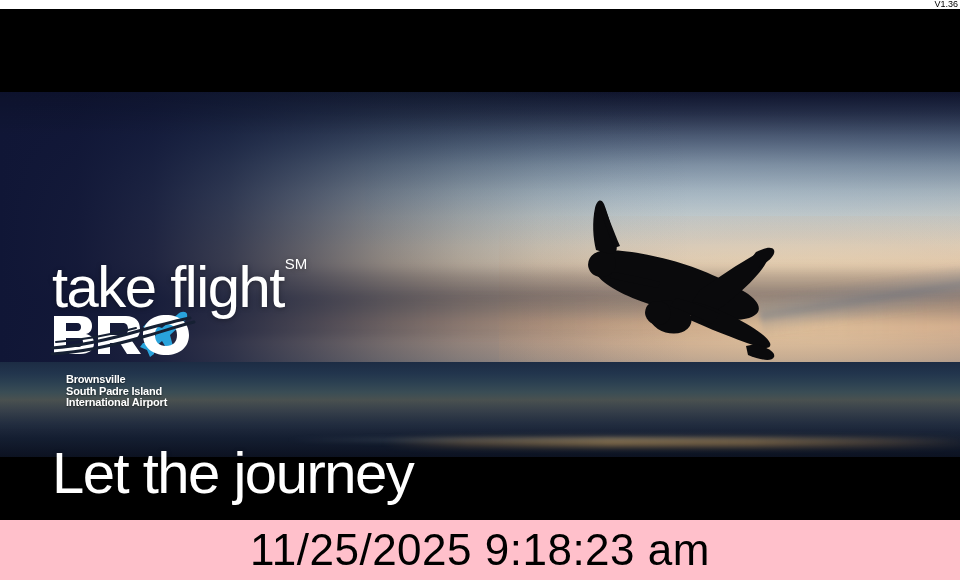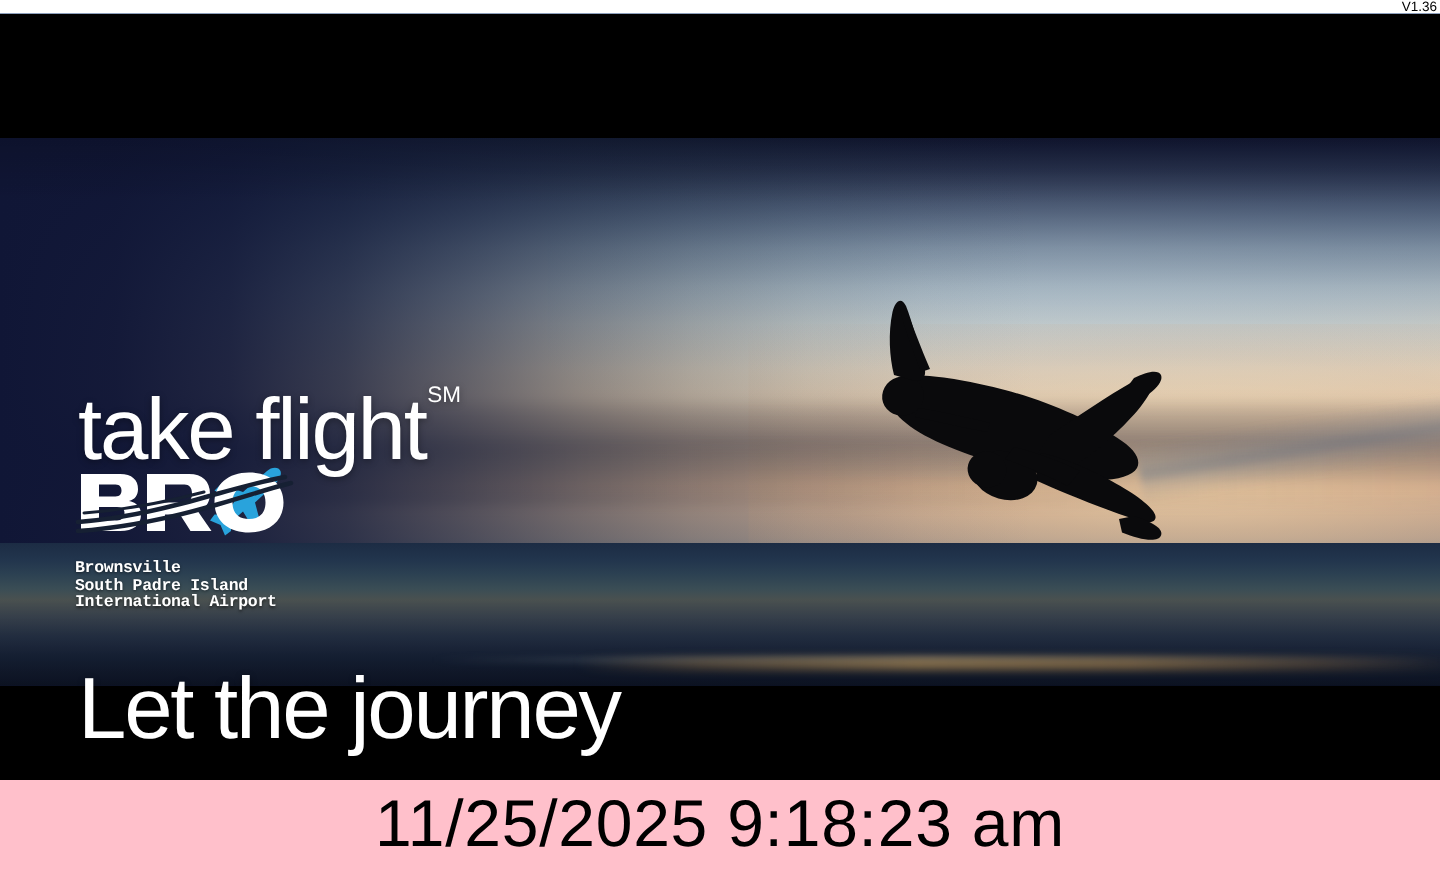--- a/index.html
+++ b/index.html
@@ -11,21 +11,21 @@
   body {
     width: 960px;
     height: 580px;
     overflow: hidden;
     font-family: "Liberation Sans", sans-serif;
   }
   #screen {
     position: relative;
     width: 960px;
     height: 580px;
-    background: #3b82f6;
+    background: #ec4899;
     overflow: hidden;
   }
 
   
   .version-strip {
     position: absolute;
     left: 0;
     top: 0;
     width: 960px;
     height: 9px;
@@ -290,26 +290,27 @@
   }
   .logo-mark {
     position: relative;
     width: 150px;
     height: 62px;
   }
   .logo-mark svg { display: block; }
   .logo-lines {
     margin-top: 2px;
     color: #ffffff;
-    font-family: Liberation Mono, monospace;
+    font-family: Liberation Sans, sans-serif;
     font-weight: 700;
     font-size: 11px;
     line-height: 11.5px;
     letter-spacing: -0.2px;
     text-shadow: 0 1px 2px rgba(0,0,0,0.55);
+    margin-left: 16px;
   }
   .logo-lines div { white-space: nowrap; }
 
   
   .clock-bar {
     position: absolute;
     left: 0;
     top: 520px;
     width: 960px;
     height: 60px;

